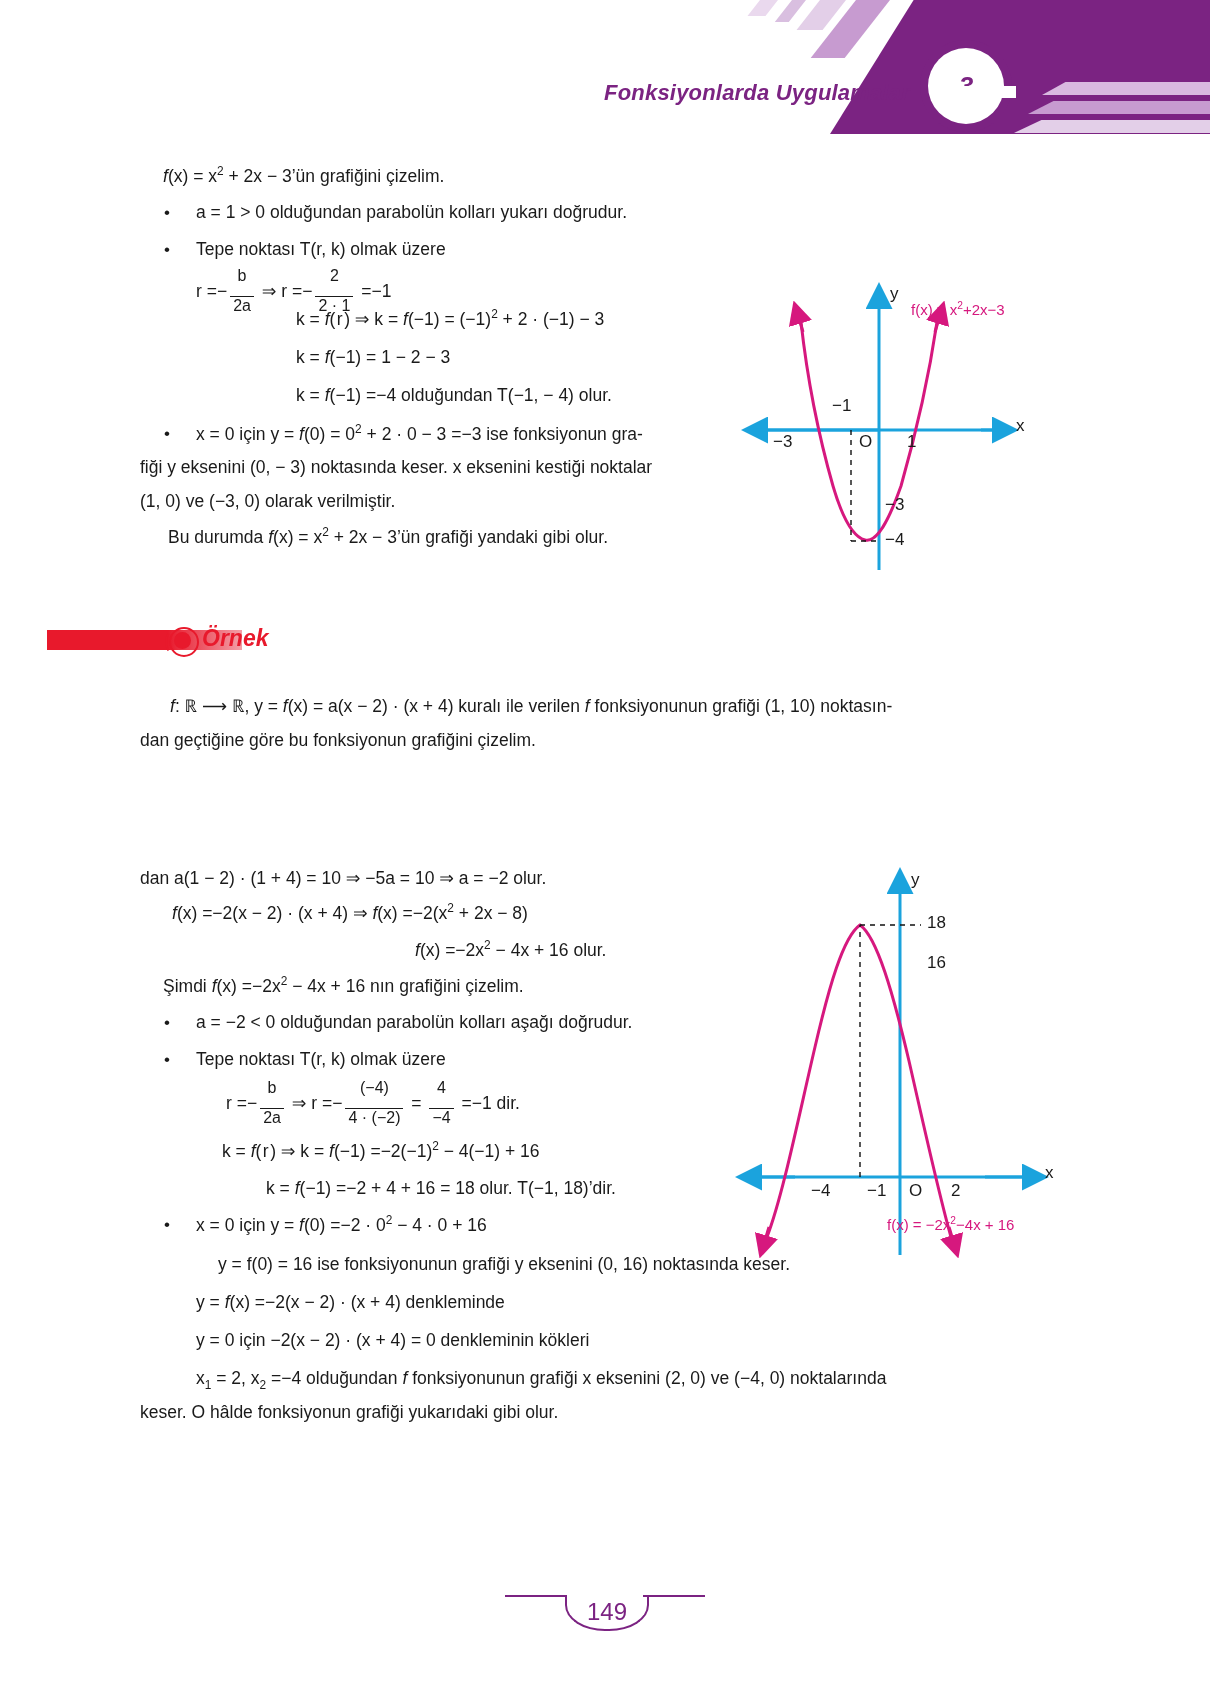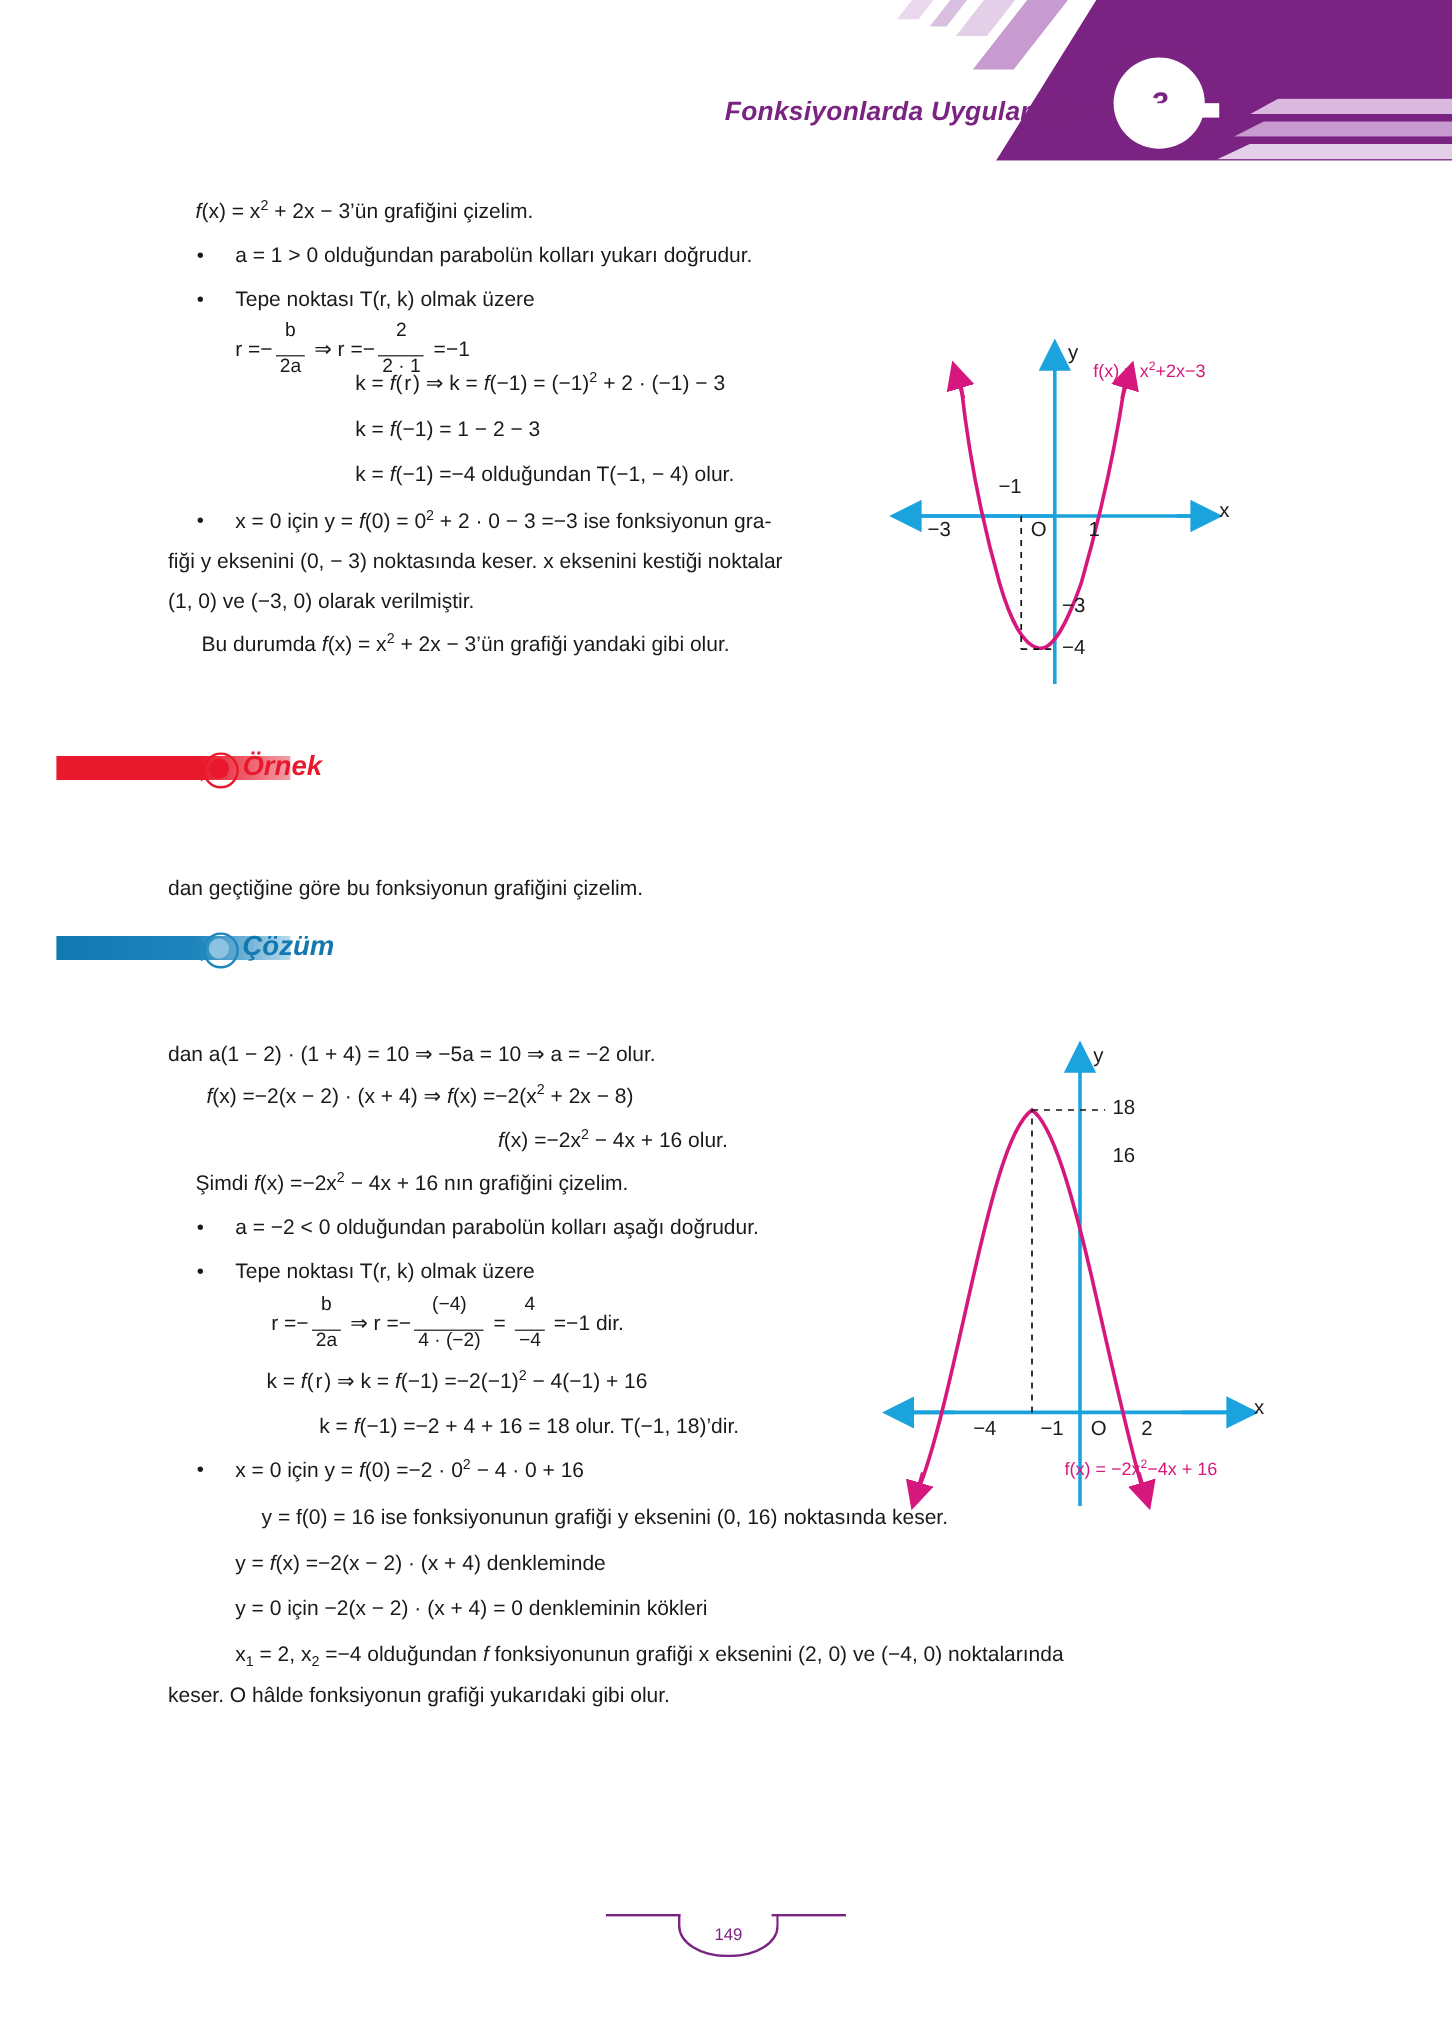--- a/index.html
+++ b/index.html
@@ -80,21 +80,21 @@
   .axname { position:absolute; font-size:17px; color:#1a1a1a; }
   .tick { position:absolute; font-size:17px; color:#1a1a1a; white-space:nowrap; }
 
   
   .footer { position:absolute; left:0; top:1590px; width:1210px; height:60px; }
   .pgwrap { position:absolute; left:505px; top:0; width:200px; height:50px; }
   .pgnum { position:absolute; left:60px; top:5px; width:80px; height:34px;
            border:2px solid #7b2382; border-top:none;
            border-bottom-left-radius:40px 26px; border-bottom-right-radius:40px 26px;
            display:flex; align-items:center; justify-content:center;
-           font-size:14px; color:#7b2382; }
+           font-size:24px; color:#7b2382; }
   .pgline { position:absolute; top:5px; height:2px; background:#7b2382; width:62px; }
   .pgline.left { left:0; }
   .pgline.right { right:0; }
 </style>
 </head>
 <body>
 
 <div class="header">
   <div class="hdr-stripe l3"></div>
   <div class="hdr-stripe l4"></div>
@@ -198,31 +198,25 @@
   <div class="sec" style="left:47px; top:625px; width:420px;">
     <div class="sec-bar red"></div>
     <div class="sec-ico red">
       <span class="arc"></span>
       <span class="ring r1"></span>
       <span class="ring r2"></span>
     </div>
     <div class="sec-label red">Örnek</div>
   </div>
 
+  <div class="txt" style="left:170px; top:694px;">
+    <span class="it">f</span>: ℝ ⟶ ℝ, y = <span class="it">f</span>(x) = a(x − 2) · (x + 4) kuralı ile verilen <span class="it">f</span> fonksiyonunun grafiği (1, 10) noktasın-
+  </div>
   <div class="txt" style="left:140px; top:728px;">dan geçtiğine göre bu fonksiyonun grafiğini çizelim.</div>
 
-  <div class="sec" style="left:47px; top:775px; width:420px;">
-    <div class="sec-bar blue"></div>
-    <div class="sec-ico blue">
-      <span class="arc"></span>
-      <span class="ring r1"></span>
-      <span class="ring r2"></span>
-    </div>
-    <div class="sec-label blue">Çözüm</div>
-  </div>
 
   <div class="txt" style="left:140px; top:866px;">dan  a(1 − 2) · (1 + 4) = 10 ⇒ −5a = 10 ⇒ a = −2 olur.</div>
 
   <div class="txt" style="left:172px; top:900px;">
     <span class="it">f</span>(x) =−2(x − 2) · (x + 4) ⇒ <span class="it">f</span>(x) =−2(x<sup>2</sup> + 2x − 8)
   </div>
   <div class="txt" style="left:415px; top:937px;">
     <span class="it">f</span>(x) =−2x<sup>2</sup> − 4x + 16 olur.
   </div>
   <div class="txt" style="left:163px; top:973px;">

